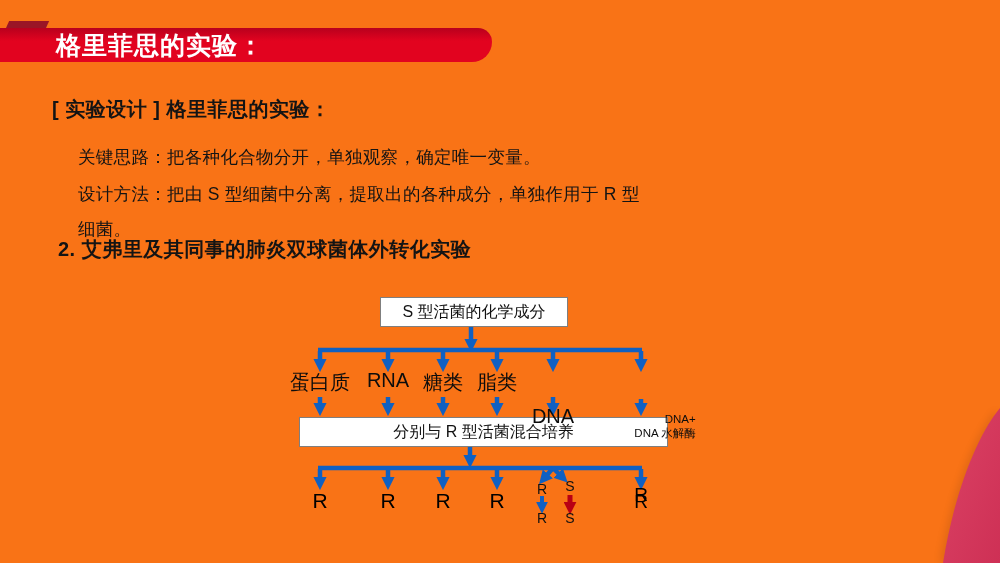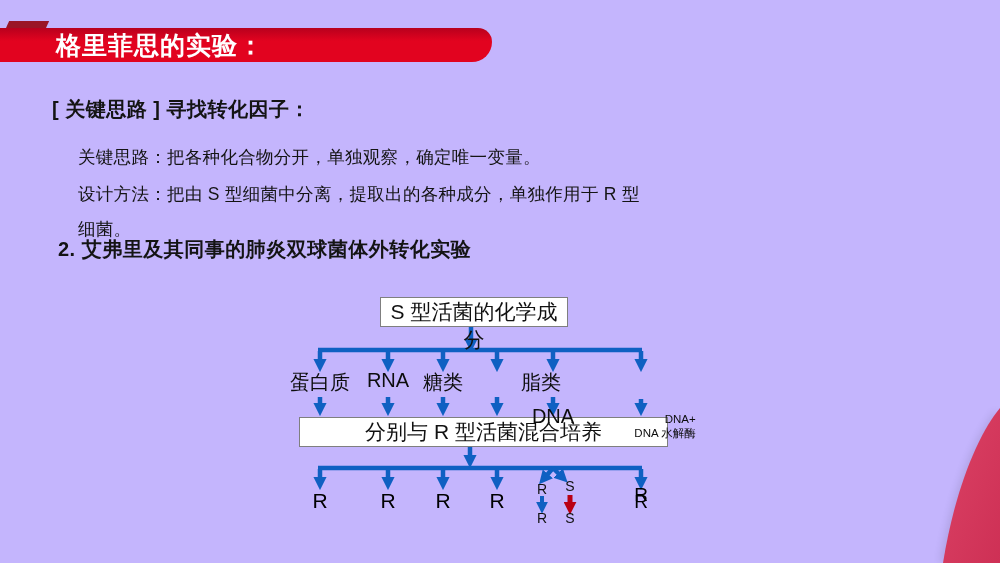--- a/index.html
+++ b/index.html
@@ -1,18 +1,18 @@
 <!DOCTYPE html>
 <html><head>
 <meta charset="utf-8">
 <style>
   html,body{margin:0;padding:0;background:#e9e9e9;}
   .slide{
     position:relative;width:1000px;height:563px;margin:0 auto;
-    background:#c4b5fd;overflow:hidden;
+    background:#f97316;overflow:hidden;
     font-family:"Liberation Sans","DejaVu Sans",sans-serif;
     color:#141414;
   }
   
   .banner-wedge{
     position:absolute;left:6px;top:21px;width:40px;height:14px;
     background:#9a1526;transform:skewX(-24deg);
   }
   .banner{
     position:absolute;left:0;top:28px;width:492px;height:34px;
@@ -37,21 +37,21 @@
   .para.l2{top:182px;}
   .para.l3{top:217px;}
   .heading2{
     position:absolute;left:58px;top:236px;font-size:20px;font-weight:bold;
     white-space:nowrap;letter-spacing:.5px;
   }
   
   .connectors{position:absolute;left:0;top:0;width:1000px;height:563px;pointer-events:none;}
   .dbox{
     position:absolute;border:1.5px solid #7f7f7f;background:#ffffff;
-    text-align:center;font-size:21px;color:#111;
+    text-align:center;font-size:16px;color:#111;
   }
   .dbox.src{left:380px;top:297px;width:186px;height:28px;line-height:28px;}
   .dbox.mix{left:299px;top:417px;width:367px;height:28px;line-height:28px;}
   .dlabel{
     position:absolute;transform:translateX(-50%);white-space:nowrap;
     font-size:20px;color:#0d0d0d;text-align:right;
   }
   .dlabel.small{font-size:11.5px;line-height:13.5px;}
   .rlabel{
     position:absolute;transform:translateX(-50%);font-size:21px;color:#000;
@@ -65,21 +65,21 @@
 </head>
 <body>
 
 <div class="slide">
 
   <div class="banner-wedge"></div>
   <div class="banner">
     <div class="banner-title">格里菲思的实验：</div>
   </div>
 
-  <div class="subtitle">[ 关键思路 ] 寻找转化因子：</div>
+  <div class="subtitle">[ 实验设计 ] 格里菲思的实验：</div>
   <div class="para l1">关键思路：把各种化合物分开，单独观察，确定唯一变量。</div>
   <div class="para l2">设计方法：把由 S 型细菌中分离，提取出的各种成分，单独作用于 R 型</div>
   <div class="para l3">细菌。</div>
   <div class="heading2">2. 艾弗里及其同事的肺炎双球菌体外转化实验</div>
 
   <svg class="corner-svg" width="120" height="170" viewBox="880 393 120 170">
     <defs>
       <linearGradient id="blobGrad" x1="0" y1="0" x2="1" y2="1">
         <stop offset="0" stop-color="#db4265"></stop>
         <stop offset="1" stop-color="#ce3055"></stop>
@@ -139,21 +139,21 @@
 
     <path d="M570,495 V503" stroke="#b90014" stroke-width="5" fill="none" marker-end="url(#ar)"></path>
   </svg>
 
   <div class="dbox src">S 型活菌的化学成分</div>
   <div class="dbox mix">分别与 R 型活菌混合培养</div>
 
   <div class="dlabel" style="left:320px;top:369px;">蛋白质</div>
   <div class="dlabel" style="left:388px;top:369px;">RNA</div>
   <div class="dlabel" style="left:443px;top:369px;">糖类</div>
-  <div class="dlabel" style="left:497px;top:369px;margin-left:44px;">脂类</div>
+  <div class="dlabel" style="left:497px;top:369px;">脂类</div>
   <div class="dlabel" style="left:553px;top:369px;margin-top:36px;">DNA</div>
   <div class="dlabel small" style="left:665px;top:366px;margin-top:47px;">
     <div>DNA+</div>
     <div>DNA 水解酶</div>
   </div>
 
   <div class="rlabel" style="left:320px;top:489px;">R</div>
   <div class="rlabel" style="left:388px;top:489px;">R</div>
   <div class="rlabel" style="left:443px;top:489px;">R</div>
   <div class="rlabel" style="left:497px;top:489px;">R</div>

